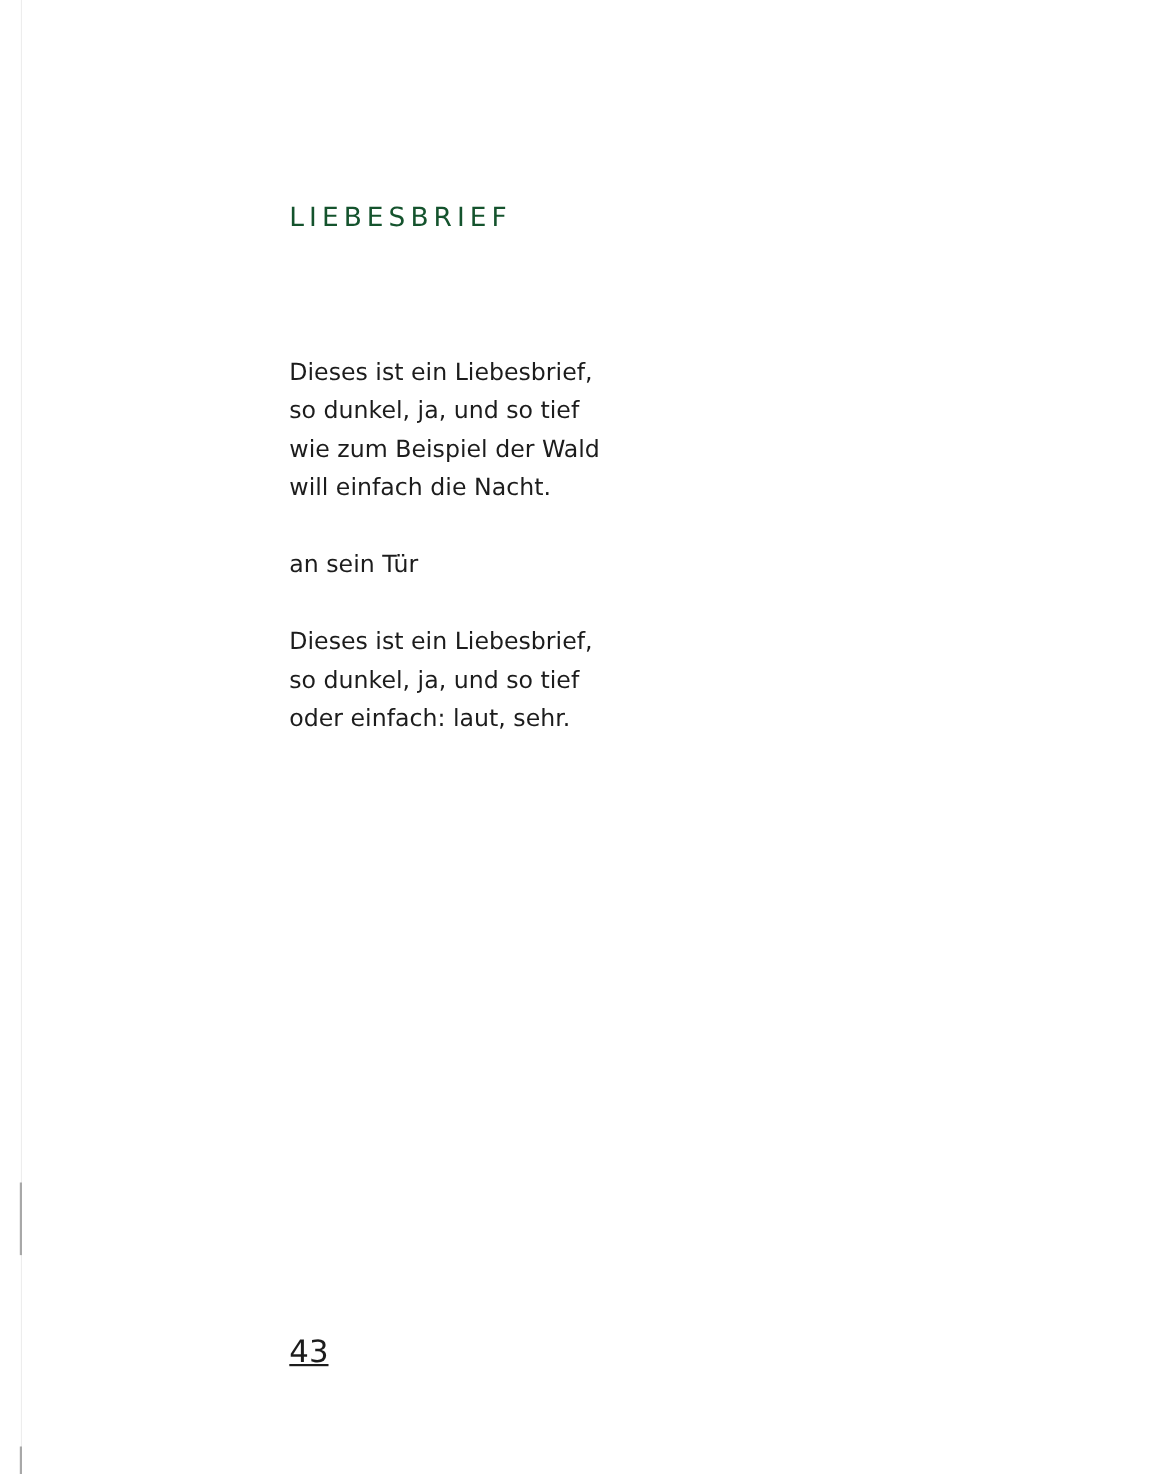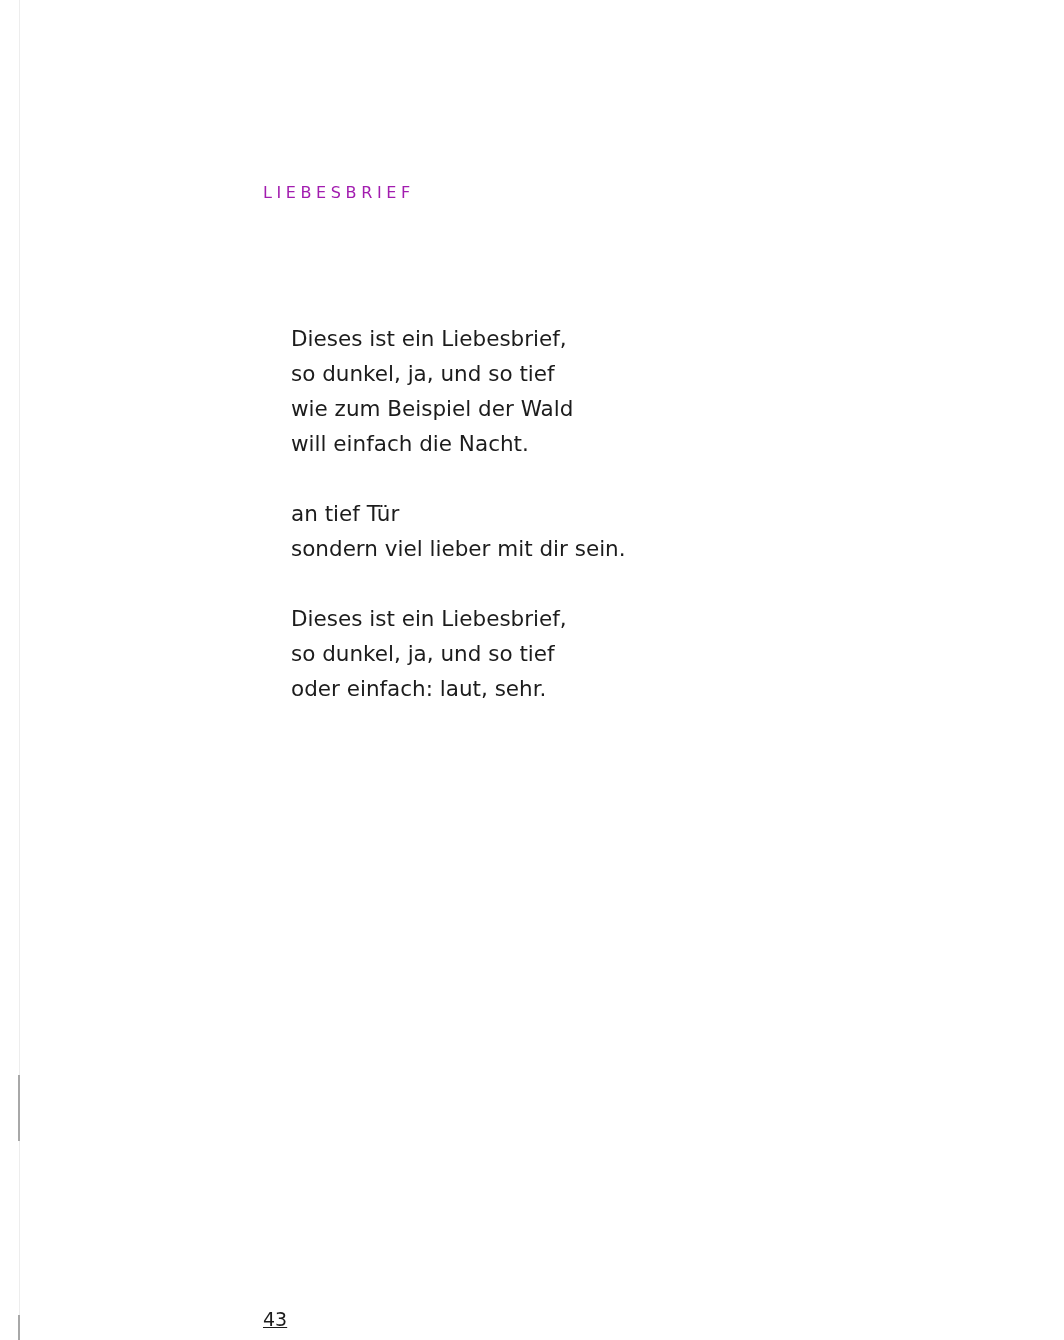--- a/index.html
+++ b/index.html
@@ -4,46 +4,45 @@
   <style>
     html, body { margin: 0; padding: 0; }
     body {
       width: 1064px; height: 1340px; background: #ffffff; position: relative; overflow: hidden;
       font-family: "DejaVu Sans", sans-serif; color: #1c1c1c;
     }
     .page-edge { position: absolute; left: 19px; top: 0; width: 1px; height: 1340px; background: #ededed; }
     .edge-mark { position: absolute; left: 18px; width: 2px; background: #a8a8a8; }
     .title {
       position: absolute; left: 263px; top: 183px;
-      font-size: 16px; letter-spacing: 4.6px; color: #a21caf; font-weight: normal;
+      font-size: 24px; letter-spacing: 4.6px; color: #14532d; font-weight: normal;
     }
     .poem { position: absolute; left: 263px; top: 321px; font-size: 21.5px; line-height: 35px; }
-    .stanza { margin-bottom: 35px; margin-left: 28px; }
+    .stanza { margin-bottom: 35px; }
     .line { white-space: nowrap; }
-    .page-number { position: absolute; left: 263px; top: 1308px; font-size: 19px; text-decoration: underline; }
+    .page-number { position: absolute; left: 263px; top: 1212px; font-size: 28px; text-decoration: underline; }
   </style>
 </head>
 <body>
 
 <div class="page-edge"></div>
 <div class="edge-mark" style="top:1075px;height:66px;"></div>
 <div class="edge-mark" style="top:1315px;height:25px;"></div>
 
 <h1 class="title" style="margin:0;">LIEBESBRIEF</h1>
 
 <div class="poem">
   <div class="stanza">
     <div class="line">Dieses ist ein Liebesbrief,</div>
     <div class="line">so dunkel, ja, und so tief</div>
     <div class="line">wie zum Beispiel der Wald</div>
     <div class="line">will einfach die Nacht.</div>
   </div>
   <div class="stanza">
-    <div class="line">an tief Tür</div>
-    <div class="line">sondern viel lieber mit dir sein.</div>
+    <div class="line">an sein Tür</div>
   </div>
   <div class="stanza">
     <div class="line">Dieses ist ein Liebesbrief,</div>
     <div class="line">so dunkel, ja, und so tief</div>
     <div class="line">oder einfach: laut, sehr.</div>
   </div>
 </div>
 
 <div class="page-number">43</div>
 

